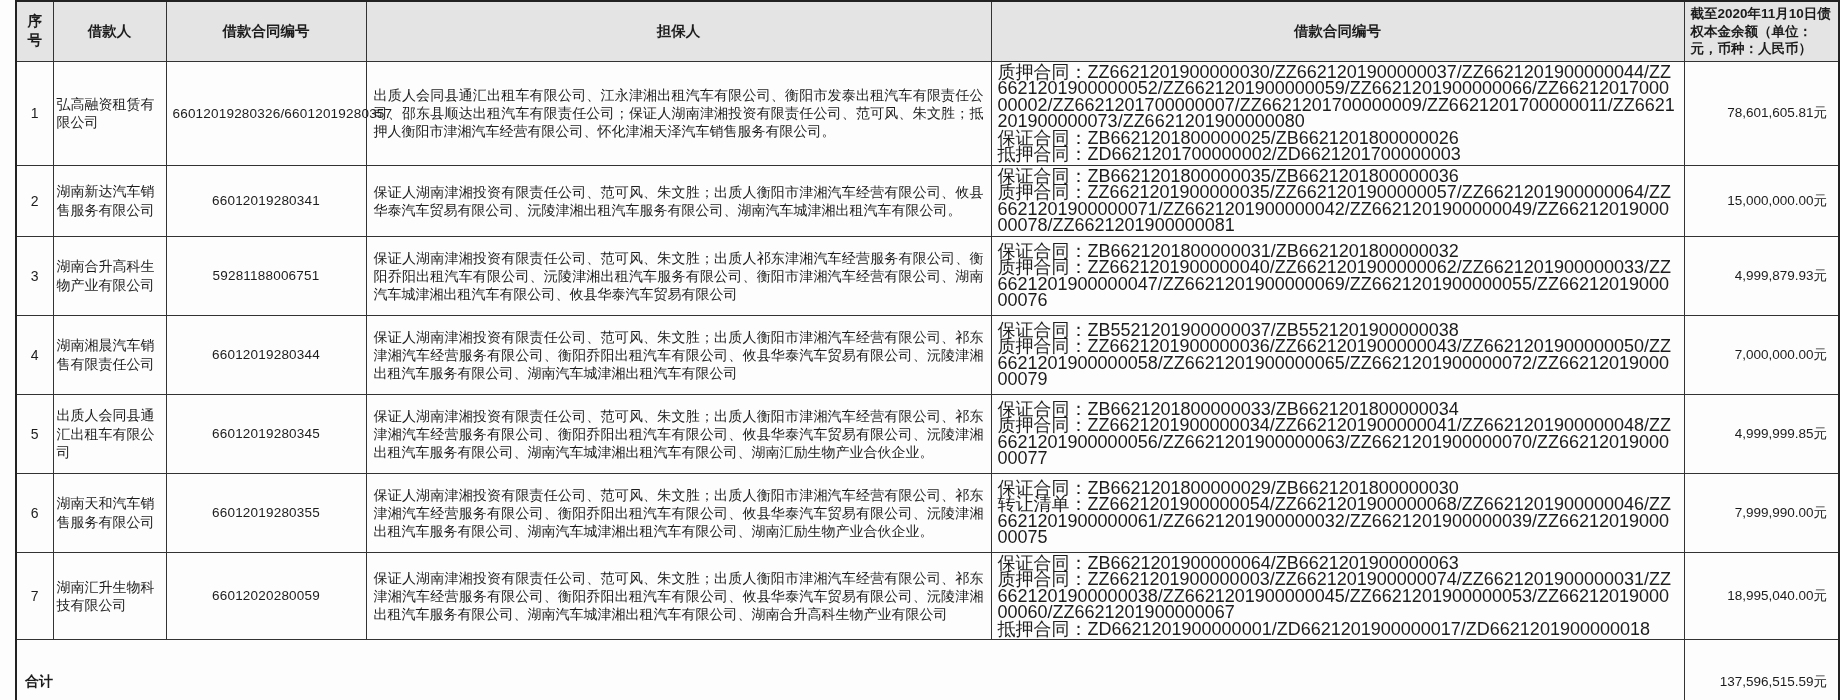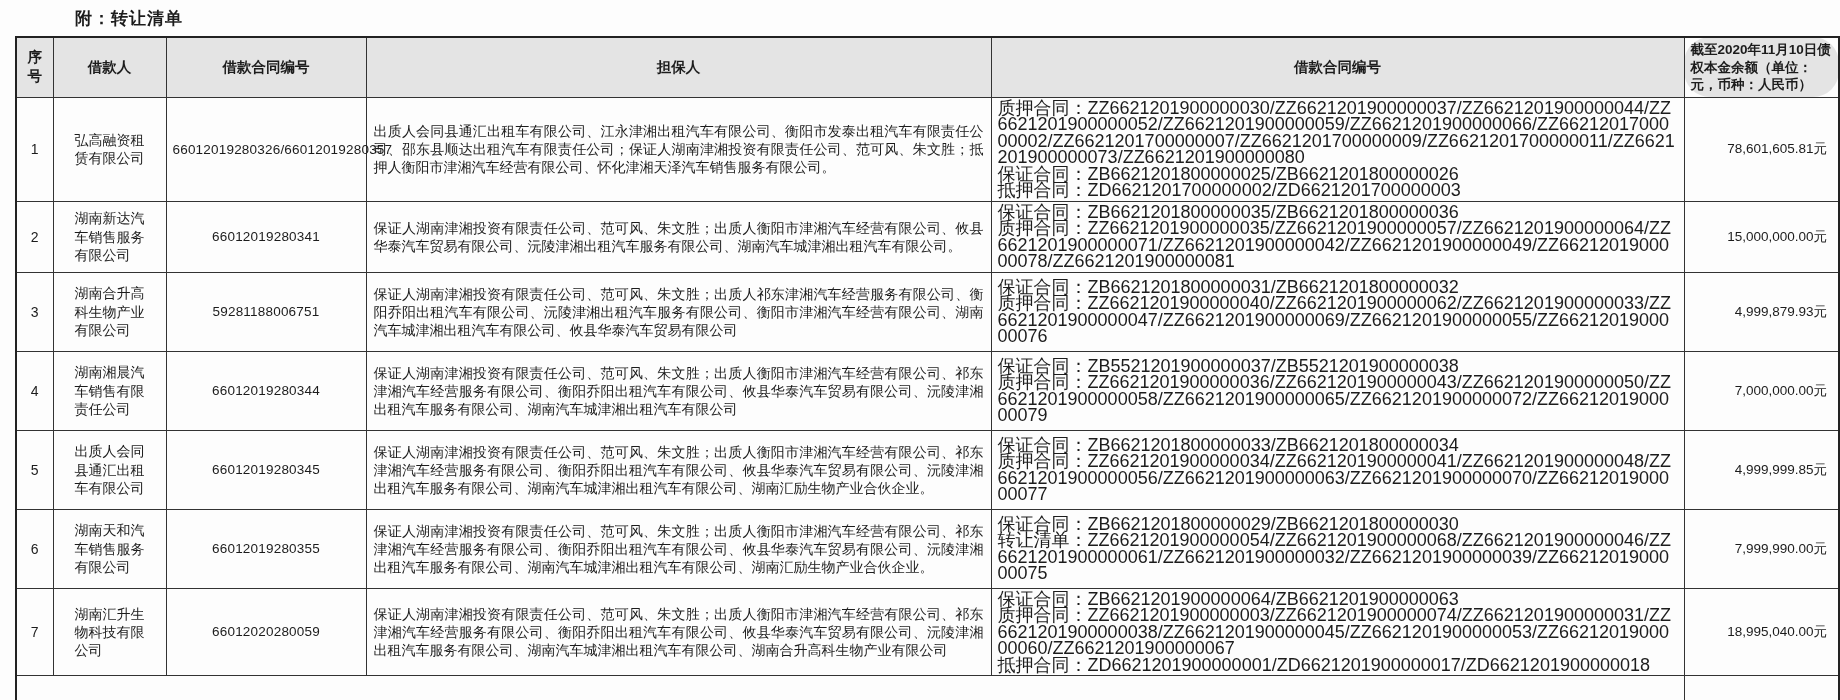--- a/index.html
+++ b/index.html
@@ -32,47 +32,45 @@
     font-size: 14.5px;
     font-weight: bold;
     text-align: center;
     padding: 2px 4px;
   }
   .transfer-table thead th.h-amount {
     text-align: left;
     font-size: 13.5px;
     line-height: 1.3;
     padding: 3px 6px;
-    border-radius: 26px;
   }
 
   tbody tr:nth-child(1) { height: 86px; }
   tbody tr:nth-child(2) { height: 67px; }
   tbody tr:nth-child(3) { height: 73px; }
   tbody tr:nth-child(4) { height: 74px; }
   tbody tr:nth-child(5) { height: 73px; }
   tbody tr:nth-child(6) { height: 73px; }
   tbody tr:nth-child(7) { height: 84px; }
 
   td.c-seq   { text-align: center; font-size: 14px; }
-  td.c-borrower { font-size: 14px; line-height: 1.3; padding: 2px 21px; margin-left: 36px; }
+  td.c-borrower { font-size: 14px; line-height: 1.3; padding: 2px 3px; margin-left: 36px; }
   td.c-loan  { text-align: center; font-size: 13.5px; letter-spacing: 0.2px; }
   td.c-guarantor { font-size: 14px; line-height: 18px; text-align: justify; padding: 12px 7px; }
   td.c-contracts { font-size: 18px; line-height: 16.5px; padding: 2px 6px; word-break: break-all; }
   td.c-amount { text-align: right; font-size: 13.5px; padding-right: 11px; white-space: nowrap; }
 
   tr.total-row { height: 22px; }
   tr.total-row td.t-label { font-weight: bold; font-size: 14px; padding-left: 8px; }
 </style>
 </head>
 <body>
 
 <div class="page">
 
-  <div class="page-title">附：转让清单</div>
 
   <table class="transfer-table">
     <colgroup>
       <col style="width:37px">
       <col style="width:113px">
       <col style="width:200px">
       <col style="width:625px">
       <col style="width:693px">
       <col style="width:155px">
     </colgroup>

